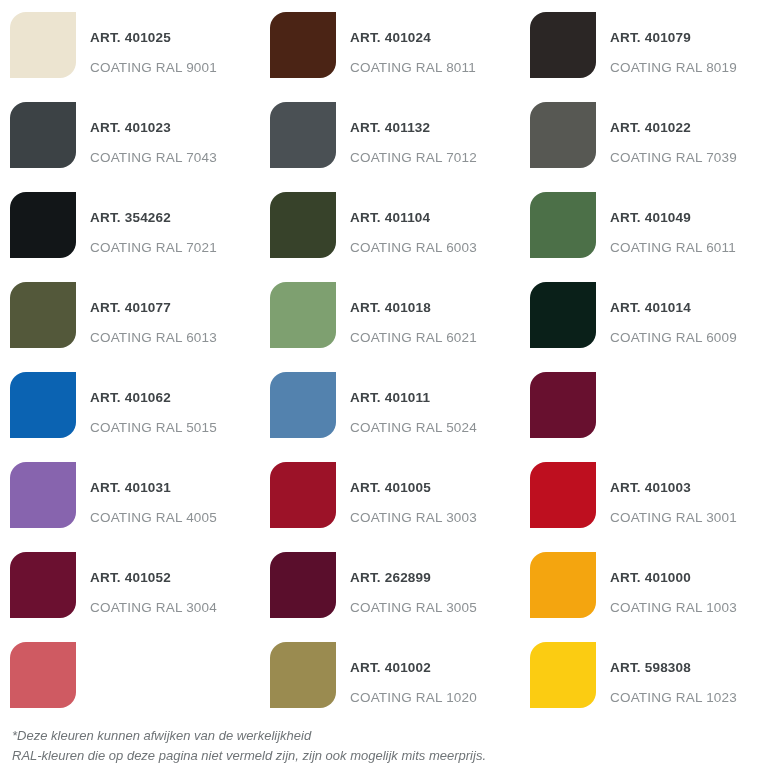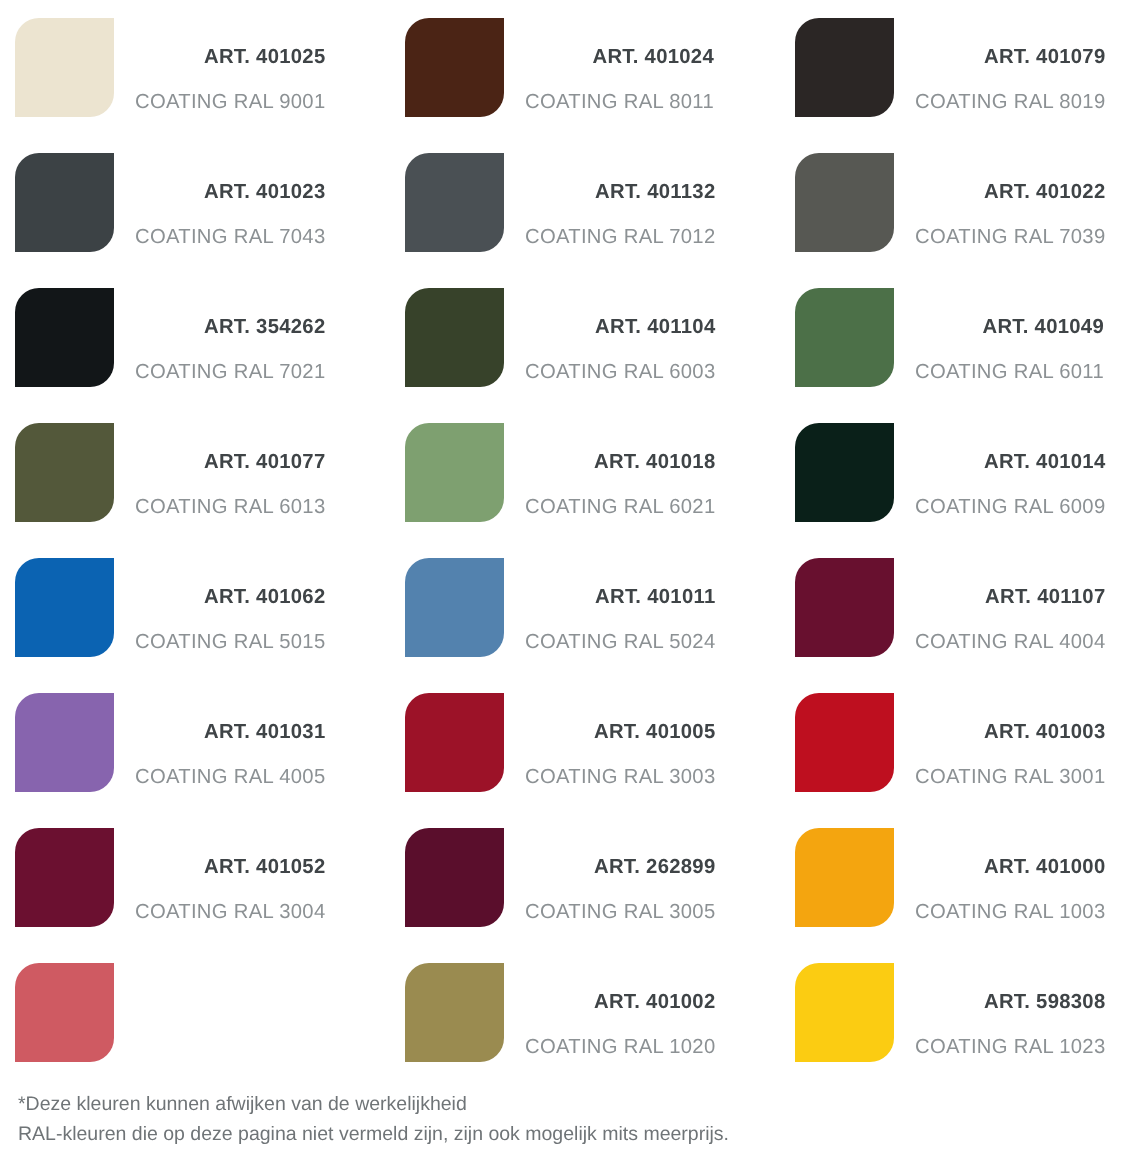--- a/index.html
+++ b/index.html
@@ -27,21 +27,20 @@
     display: grid;
     grid-template-columns: 260px 260px 238px;
     grid-auto-rows: 90px;
   }
   .swatch-cell {
     display: flex;
     flex-direction: row;
     align-items: center;
     padding-left: 10px;
     box-sizing: border-box;
-    text-align: right;
   }
   .swatch-chip {
     width: 66px;
     height: 66px;
     flex: 0 0 66px;
     border-radius: 16px 0 16px 0;
     background: #cccccc;
   }
   .swatch-text {
     margin-left: 14px;
@@ -67,20 +66,21 @@
     margin-top: 12px;
   }
   #footnotes {
     position: absolute;
     left: 12px;
     top: 726px;
     width: 740px;
   }
   .footnote-line {
     font-size: 13px;
+    font-style: italic;
     color: #6f7477;
     line-height: 1.55;
     white-space: nowrap;
   }
 </style>
 </head>
 <body>
 
 <div id="swatch-page">
 
@@ -178,24 +178,20 @@
       </div>
       <div class="swatch-cell">
         <div class="swatch-chip" style="background: rgb(83, 130, 174);"></div>
         <div class="swatch-text">
           <div class="swatch-art">ART. 401011</div>
           <div class="swatch-ral">COATING RAL 5024</div>
         </div>
       </div>
       <div class="swatch-cell">
         <div class="swatch-chip" style="background: rgb(104, 16, 47);"></div>
-        <div class="swatch-text">
-          <div class="swatch-art">ART. 401107</div>
-          <div class="swatch-ral">COATING RAL 4004</div>
-        </div>
       </div>
       <div class="swatch-cell">
         <div class="swatch-chip" style="background: rgb(135, 100, 174);"></div>
         <div class="swatch-text">
           <div class="swatch-art">ART. 401031</div>
           <div class="swatch-ral">COATING RAL 4005</div>
         </div>
       </div>
       <div class="swatch-cell">
         <div class="swatch-chip" style="background: rgb(156, 18, 40);"></div>

